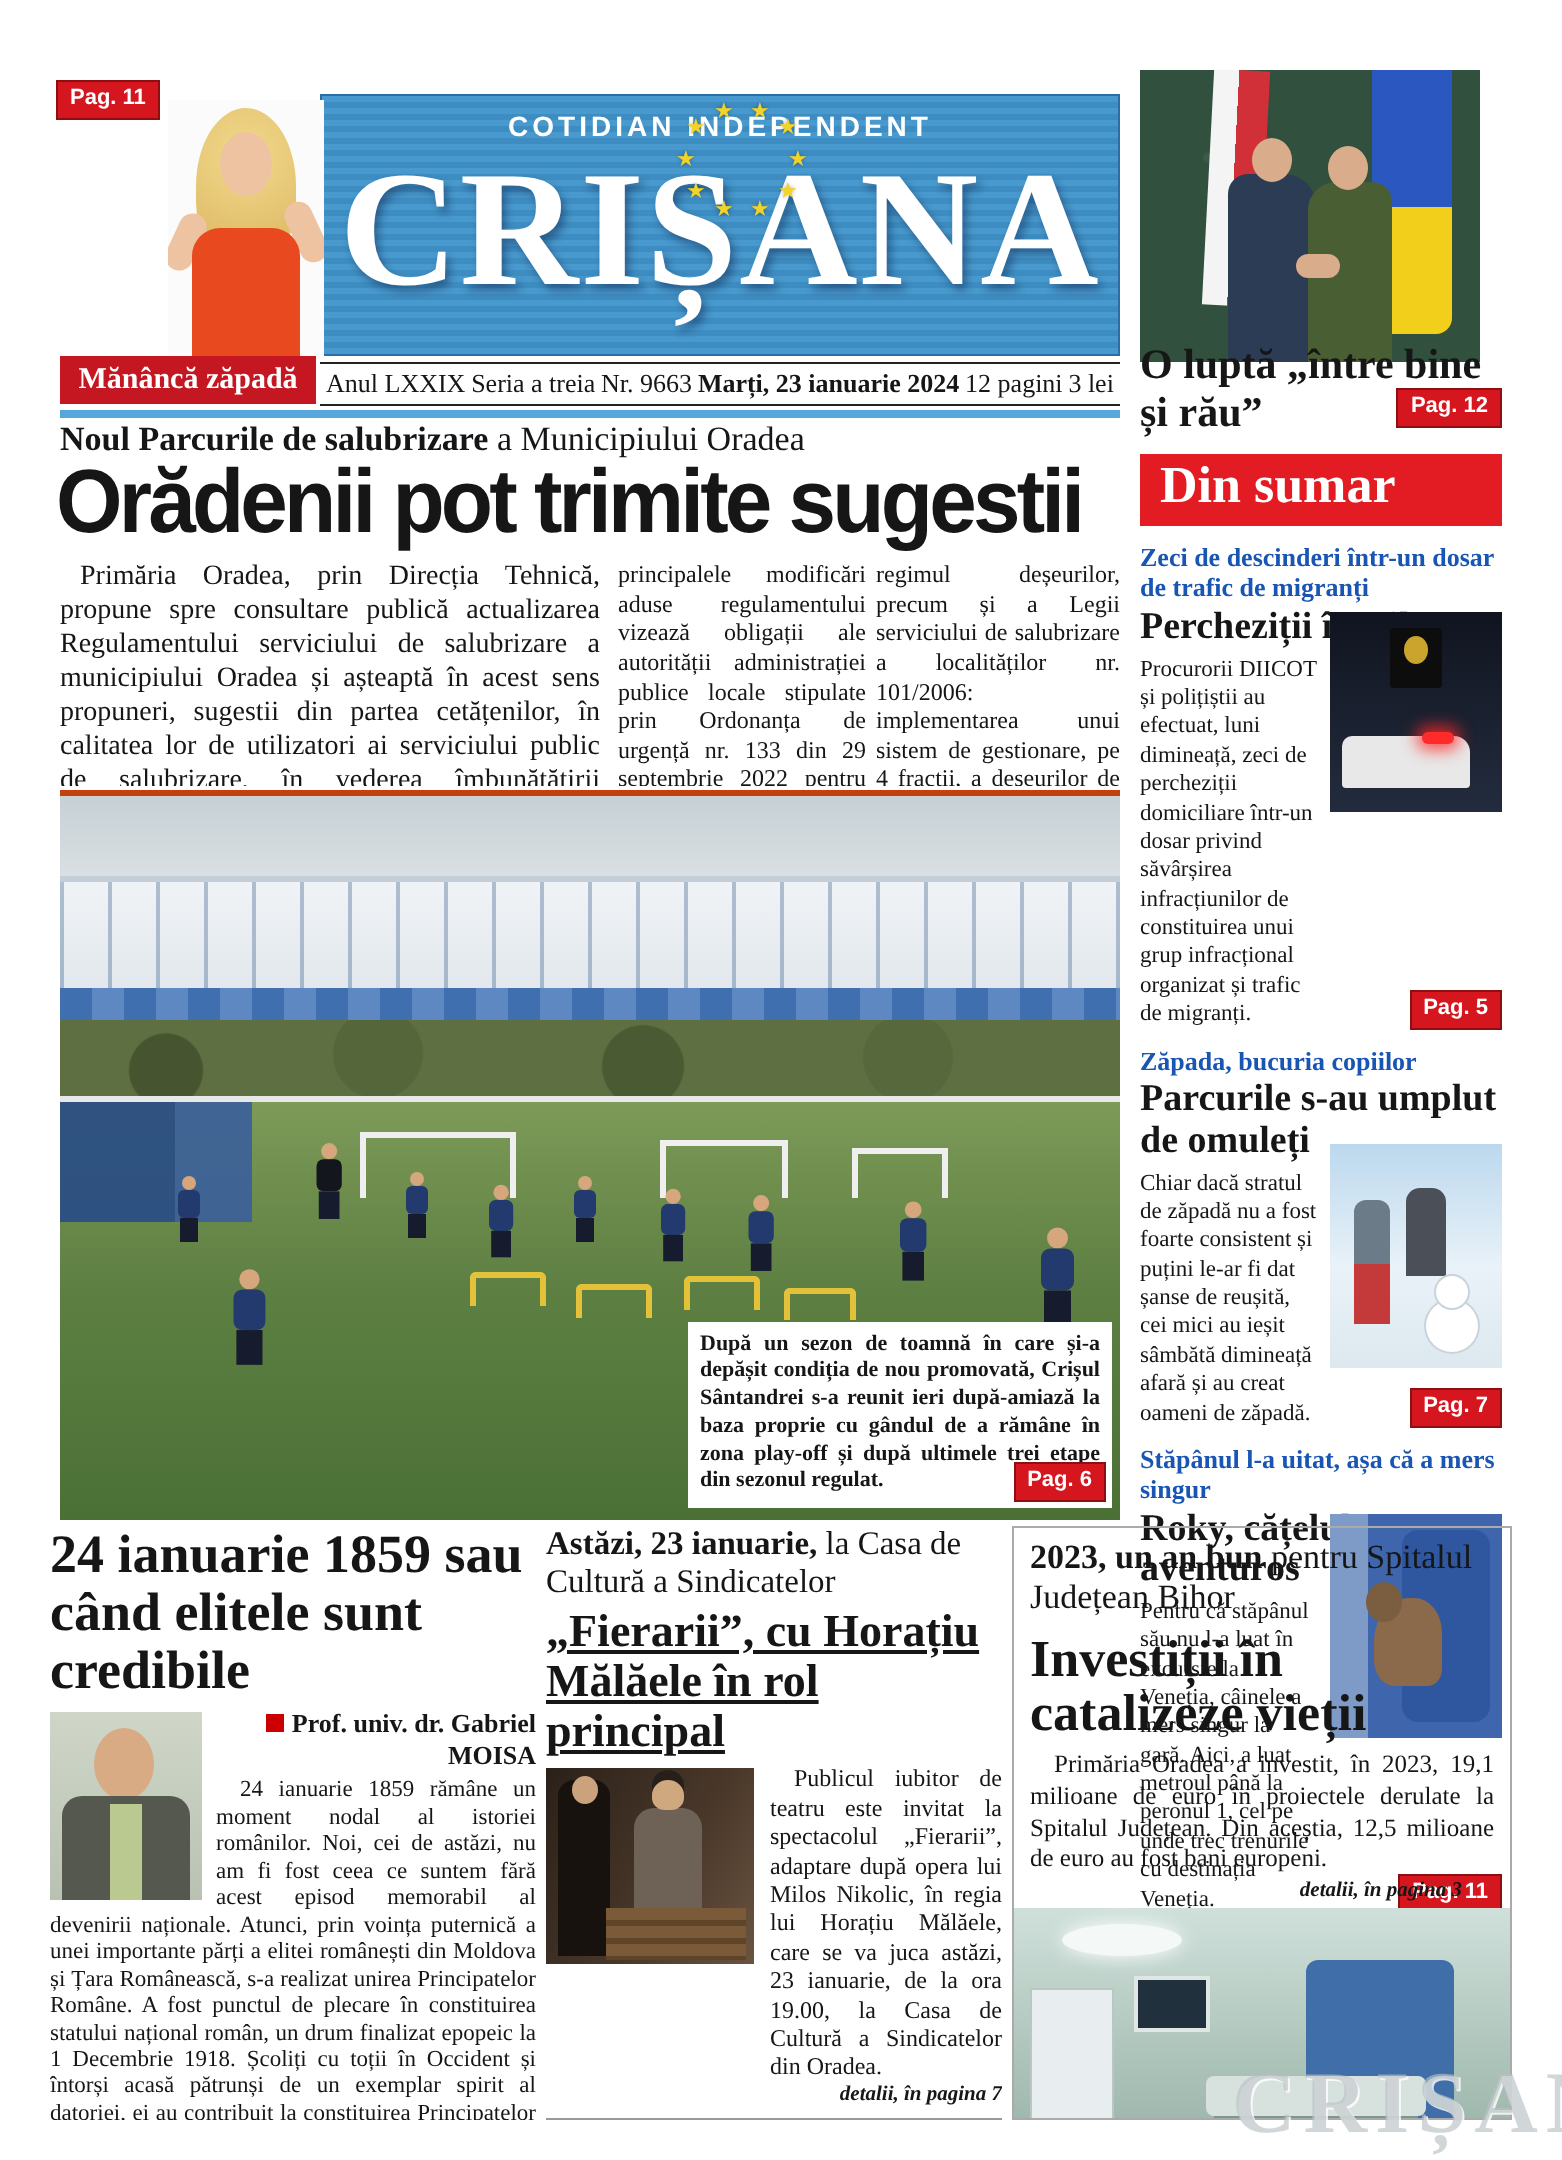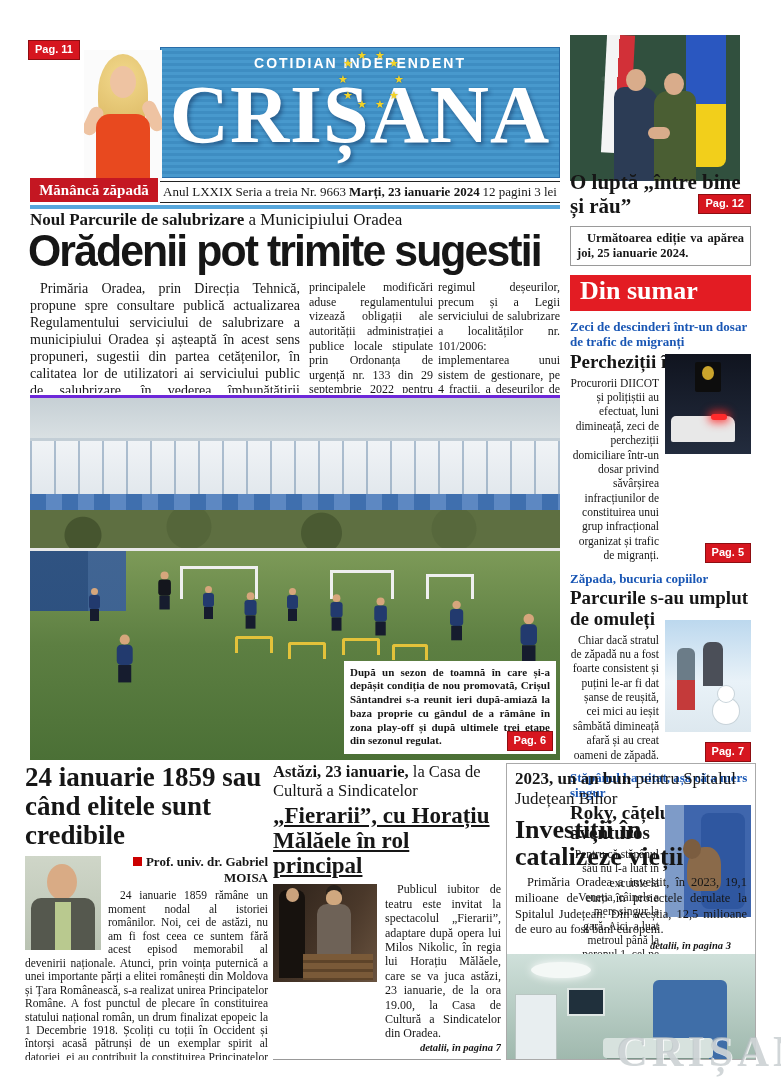--- a/index.html
+++ b/index.html
@@ -56,21 +56,21 @@
   #lead-headline{position:absolute;left:28px;top:225px;width:560px;font-family:"Liberation Sans",sans-serif;
                  font-weight:bold;font-size:45px;letter-spacing:-2px;white-space:nowrap;
                  transform:scaleX(.95);transform-origin:left;}
   #lead-body{position:absolute;left:30px;top:280px;width:530px;height:113px;overflow:hidden;}
   #lead-body .lead{float:left;width:270px;font-weight:normal;font-size:14px;line-height:1.22;text-align:justify;text-indent:10px;}
   #lead-body .subcols{float:left;width:270px;margin-top:6px;columns:2;column-gap:9px;font-size:12px;line-height:1.2;text-align:justify;text-indent:10px;}
   #lead-body .colB{position:absolute;left:279px;top:0;width:124px;font-size:12px;line-height:1.22;text-align:justify;}
   #lead-body .colC{position:absolute;left:408px;top:0;width:122px;font-size:12px;line-height:1.22;text-align:justify;}
 
   
-  #main-photo{position:absolute;left:30px;top:395px;width:530px;height:365px;overflow:hidden;border-top:3px solid #6d28d9;box-sizing:border-box;}
+  #main-photo{position:absolute;left:30px;top:395px;width:530px;height:365px;overflow:hidden;border-top:3px solid #c2410c;box-sizing:border-box;}
   #main-photo .sky{position:absolute;left:0;top:0;right:0;height:58px;background:linear-gradient(#c6d0d5,#e2e7e9);}
   #main-photo .stand{position:absolute;left:0;top:40px;right:0;height:72px;background:
       repeating-linear-gradient(90deg,rgba(90,125,160,.45) 0 2px,transparent 2px 24px),
       linear-gradient(#f0f3f6,#dde4ea);border-top:3px solid #c3ced6;}
   #main-photo .seats{position:absolute;left:0;top:96px;right:0;height:18px;background:
       repeating-linear-gradient(90deg,#3f6fae 0 16px,#5d88c2 16px 32px);}
   #main-photo .trees{position:absolute;left:0;top:112px;right:0;height:42px;background:
       radial-gradient(circle at 10% 60%,#46552f 0 18px,transparent 19px),
       radial-gradient(circle at 30% 40%,#55663a 0 22px,transparent 23px),
       radial-gradient(circle at 55% 55%,#4a5a32 0 20px,transparent 21px),
@@ -95,21 +95,21 @@
   
   #sidebar{position:absolute;left:570px;top:170px;width:181px;}
   #sb-headline{position:relative;font-weight:bold;font-size:21px;line-height:1.15;padding-right:0;}
   #sb-headline .badge{position:absolute;right:0;top:24px;}
   #sb-notice{border:1px solid #9a9a9a;margin-top:8px;padding:4px 6px;font-weight:bold;font-size:12.5px;
              text-align:justify;text-indent:10px;line-height:1.2;}
   #sb-summary{background:#e31c23;color:#fff;margin-top:9px;padding:1px 10px 5px;font-weight:bold;font-size:26px;}
   .sb-item{position:relative;margin-top:9px;min-height:140px;}
   .sb-item .kick{font-size:13px;line-height:1.15;}
   .sb-item h3{margin:2px 0 3px;font-size:19px;line-height:1.08;}
-  .sb-item .body{font-size:11.5px;line-height:1.25;padding-right:92px;text-align:right;}
+  .sb-item .body{font-size:11.5px;line-height:1.25;padding-right:92px;text-align:left;}
   .sb-item .photo{position:absolute;right:0;top:34px;width:86px;overflow:hidden;}
   .sb-item .badge{position:absolute;right:0;bottom:0;}
   #sb-photo1{height:100px;background:linear-gradient(#10141f,#232c3e);}
   #sb-photo1 .van{position:absolute;left:6px;bottom:12px;width:64px;height:26px;border-radius:5px 8px 2px 2px;background:#e8e8e8;}
   #sb-photo1 .strobe{position:absolute;left:46px;bottom:34px;width:16px;height:6px;border-radius:3px;background:#ff2b2b;box-shadow:0 0 8px 3px rgba(255,40,40,.8);}
   #sb-photo1 .logo{position:absolute;left:30px;top:8px;width:26px;height:30px;background:#0d0d0d;border-radius:2px;}
   #sb-photo1 .logo:after{content:"";position:absolute;left:7px;top:4px;width:12px;height:14px;border-radius:50%;background:#caa42c;}
   #sb-photo2{height:112px;background:linear-gradient(#bcd8ee,#e9f2f8 55%,#dde8ef);}
   #sb-photo2 .kid1{position:absolute;left:12px;top:28px;width:18px;height:34px;background:#6b7c88;border-radius:6px 6px 0 0;}
   #sb-photo2 .kid1:after{content:"";position:absolute;left:0;top:32px;width:18px;height:30px;background:#c43a3a;}
@@ -304,21 +304,20 @@
       <span class="cap-text">După un sezon de toamnă în care și-a depășit condiția de nou promovată, Crișul Sântandrei s-a reunit ieri după-amiază la baza proprie cu gândul de a rămâne în zona play-off și după ultimele trei etape din sezonul regulat.</span>
       <span class="badge">Pag. 6</span>
     </div>
   </div>
 
   <div id="sidebar">
     <div id="sb-headline">
       <span>O luptă „între bine și rău”</span>
       <span class="badge">Pag. 12</span>
     </div>
-    <div id="sb-notice">Următoarea ediție va apărea joi, 25 ianuarie 2024.</div>
     <div id="sb-summary">Din sumar</div>
 
     <div class="sb-item">
       <div class="kick kicker-blue">Zeci de descinderi într-un dosar de trafic de migranți</div>
       <h3>Percheziții în Bihor</h3>
       <div class="body">Procurorii DIICOT și polițiștii au efectuat, luni dimineață, zeci de percheziții domiciliare într-un dosar privind săvârșirea infracțiunilor de constituirea unui grup infracțional organizat și trafic de migranți.</div>
       <div class="photo" id="sb-photo1">
         <div class="logo"></div>
         <div class="van"></div>
         <div class="strobe"></div>

